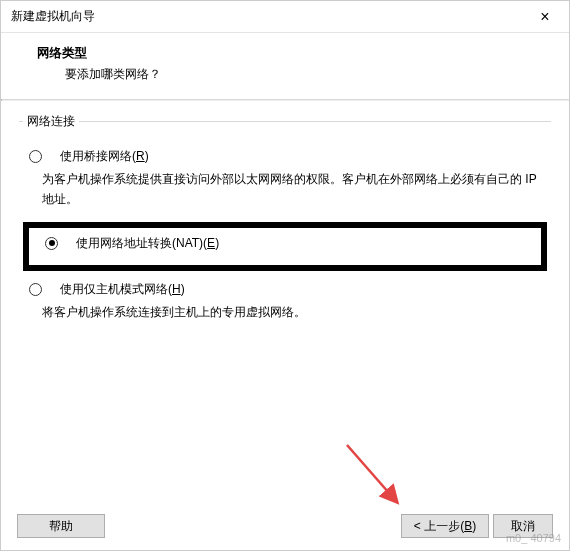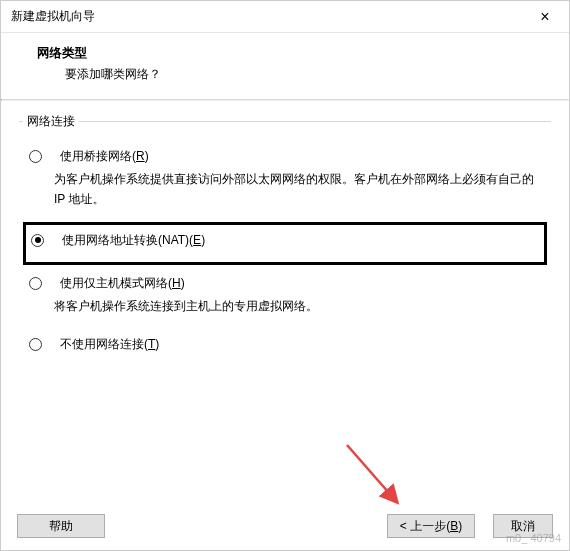--- a/index.html
+++ b/index.html
@@ -46,22 +46,22 @@
     border-bottom: none;
     margin: 0;
     padding: 10px 4px 2px 4px;
   }
   legend { padding: 0 4px; font-size: 12px; }
   .opt {
     padding: 8px 6px 10px 6px;
     margin-bottom: 2px;
   }
   .opt.highlight {
-    border: 3px solid #000000;
-    padding: 7px 5px 9px 5px;
+    border: 6px solid #000000;
+    padding: 7px 5px 9px 16px;
   }
   .opt-row {
     display: flex;
     align-items: center;
     gap: 18px;
     margin-bottom: 4px;
   }
   .radio {
     width: 13px; height: 13px;
     border: 1px solid #333;
@@ -72,31 +72,31 @@
     flex-shrink: 0;
   }
   .radio.checked::after {
     content: "";
     width: 6px; height: 6px;
     background: #000;
     border-radius: 50%;
   }
   .opt-label .accel { text-decoration: underline; }
   .opt-desc {
-    margin-left: 25px;
+    margin-left: 13px;
     line-height: 1.7;
     color: #000;
   }
   .footer {
     position: absolute;
     bottom: 0; left: 0; right: 0;
     padding: 10px 16px 12px 16px;
     display: flex;
     align-items: center;
-    gap: 18px;
+    gap: 4px;
   }
   .btn {
     height: 24px;
     min-width: 88px;
     background: #e1e1e1;
     border: 1px solid #adadad;
     font-size: 12px;
     font-family: inherit;
     display: inline-flex;
     align-items: center;
@@ -160,26 +160,20 @@
     </div>
 
     <div class="opt">
       <div class="opt-row">
         <span class="radio"></span>
         <span class="opt-label"><span>使用仅主机模式网络(</span><span class="accel">H</span><span>)</span></span>
       </div>
       <div class="opt-desc">将客户机操作系统连接到主机上的专用虚拟网络。</div>
     </div>
 
-    <div class="opt">
-      <div class="opt-row">
-        <span class="radio"></span>
-        <span class="opt-label"><span>不使用网络连接(</span><span class="accel">T</span><span>)</span></span>
-      </div>
-    </div>
 
   </fieldset>
 </div>
 
 <svg class="arrow" width="80" height="80">
   <defs>
     <marker id="ah" markerWidth="8" markerHeight="8" refX="6" refY="4" orient="auto">
       <path d="M0,0 L8,4 L0,8 Z" fill="#e34545"></path>
     </marker>
   </defs>

